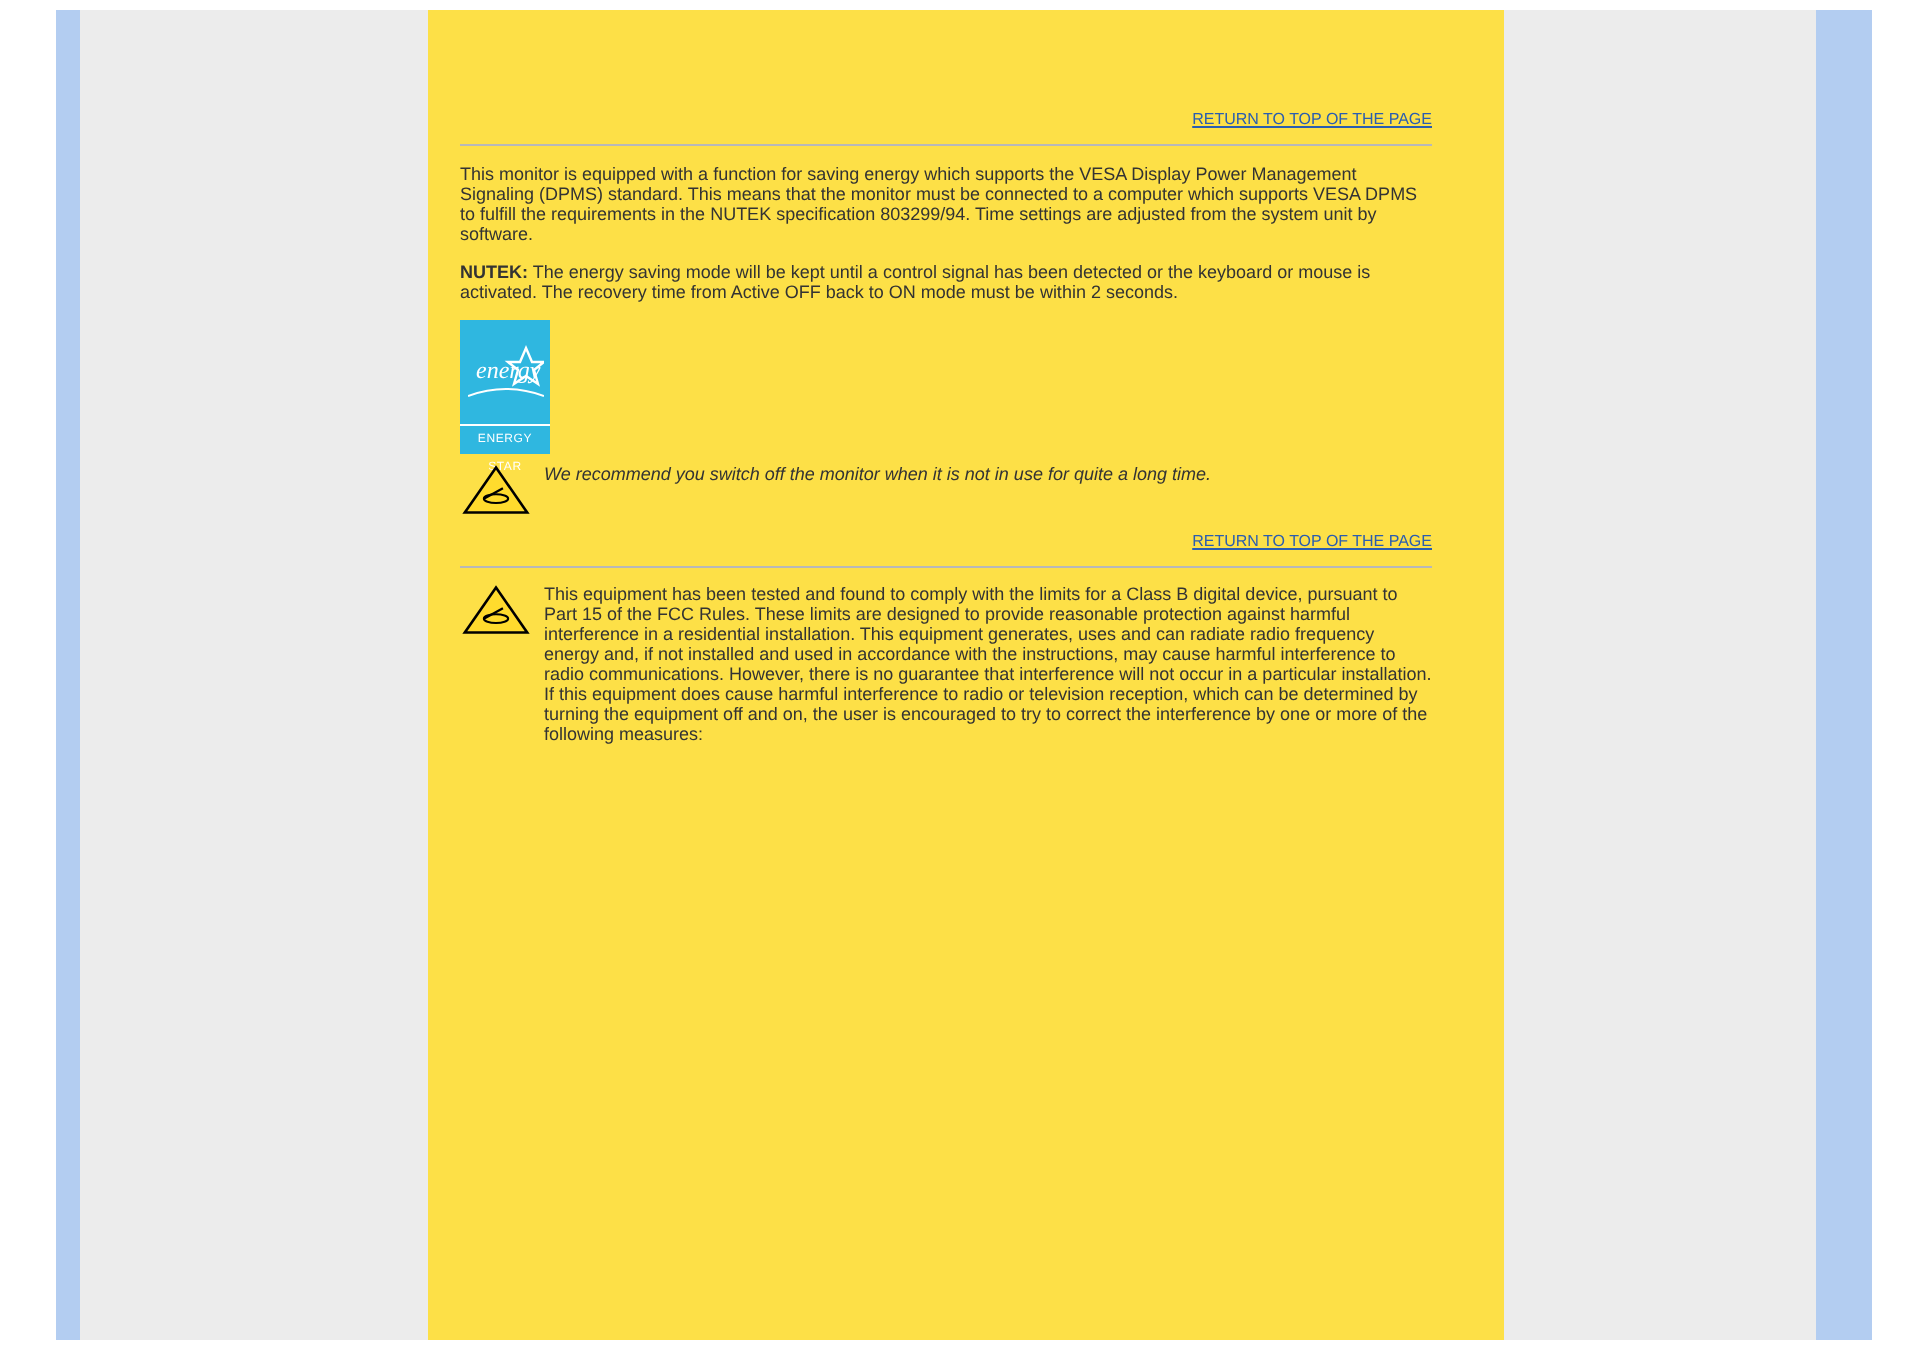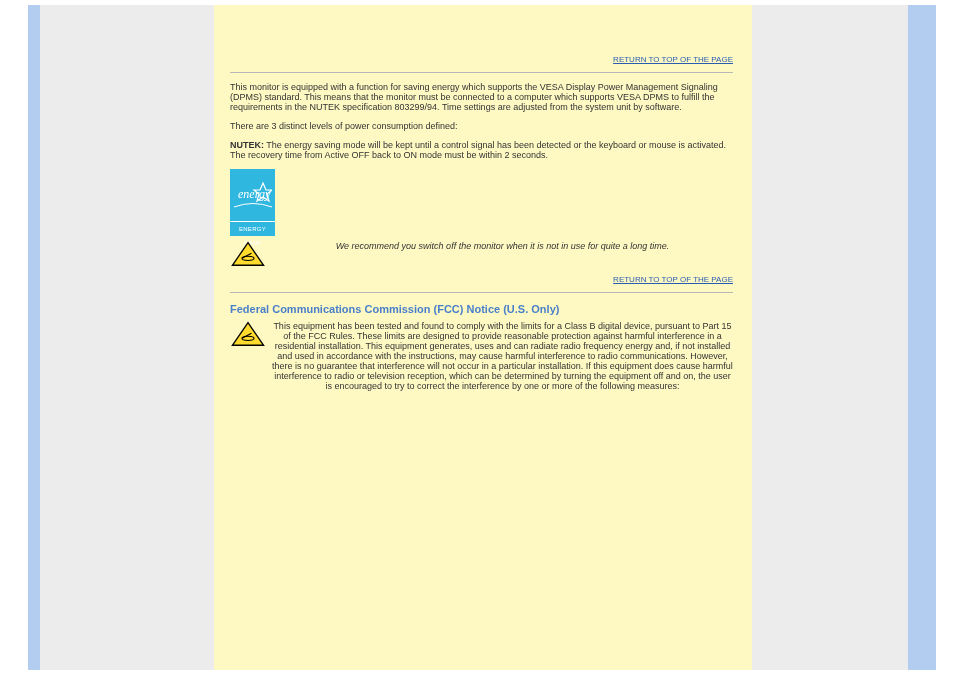--- a/index.html
+++ b/index.html
@@ -3,26 +3,26 @@
 <meta charset="utf-8">
 <style>
 html,body{margin:0;padding:0;font-family:Arial,Helvetica,sans-serif;font-size:9px;color:#333;background:#fff;}
 .page{width:954px;height:675px;position:relative;background:#fff;}
 .side-bar{position:absolute;top:5px;bottom:5px;background:#b3cdf1;}
 .side-bar.left{left:28px;width:12px;}
 .side-bar.right{right:18px;width:28px;}
 .gray{position:absolute;top:5px;bottom:5px;background:#ececec;}
 .gray.left{left:40px;width:174px;}
 .gray.right{right:46px;width:156px;}
-.content{position:absolute;top:5px;bottom:5px;left:214px;right:202px;background:#fef9c3;padding:10px 19px 10px 16px;box-sizing:border-box;}
+.content{position:absolute;top:5px;bottom:5px;left:214px;right:202px;background:#fde047;padding:10px 36px 10px 16px;box-sizing:border-box;}
 .h-sep{border:none;border-top:1px solid #b8b8b8;margin:8px 0;}
 .section-title{font-weight:bold;font-size:11px;color:#4a80c9;margin:10px 0 6px;}
 .note-row{display:flex;align-items:flex-start;margin:6px 0;}
 .note-row .icon-wrap{width:42px;flex:0 0 42px;}
-.note-row .note-text{flex:1;text-align:center;}
+.note-row .note-text{flex:1;}
 .rtt{color:#2a5db0;text-decoration:underline;font-size:8px;display:block;text-align:right;margin:6px 0 2px;}
 .energy-star{width:45px;height:66px;}
 .es-top{width:45px;height:52px;background:#2fb7e0;display:flex;align-items:center;justify-content:center;}
 .es-bot{width:45px;height:14px;background:#2fb7e0;color:#fff;font-size:6px;text-align:center;line-height:14px;letter-spacing:0.3px;border-top:1px solid #fff;}
 .tri-icon{width:36px;height:26px;}
 .tri-icon polygon{stroke:#000;stroke-width:1.5;fill:#ffdb2d;}
 .checknote{font-style:italic;}
 .top-pad{height:34px;}
 </style>
 </head>
@@ -34,21 +34,20 @@
   <div class="gray right"></div>
   <div class="side-bar right"></div>
 
   <div class="content">
     <div class="top-pad"></div>
 
     <a class="rtt" href="#">RETURN TO TOP OF THE PAGE</a>
     <hr class="h-sep">
 
     <p>This monitor is equipped with a function for saving energy which supports the VESA Display Power Management Signaling (DPMS) standard. This means that the monitor must be connected to a computer which supports VESA DPMS to fulfill the requirements in the NUTEK specification 803299/94. Time settings are adjusted from the system unit by software.</p>
-    <p>There are 3 distinct levels of power consumption defined:</p>
 
     <p>
       <strong>NUTEK:</strong>
       <span>The energy saving mode will be kept until a control signal has been detected or the keyboard or mouse is activated. The recovery time from Active OFF back to ON mode must be within 2 seconds.</span>
     </p>
 
 
     <div class="energy-star">
       <div class="es-top">
         <svg width="38" height="30" viewBox="0 0 38 30">
@@ -67,21 +66,20 @@
           <ellipse cx="20" cy="20" rx="7" ry="2.5" fill="none" stroke="#000" stroke-width="1.2"></ellipse>
           <line x1="13" y1="20" x2="24" y2="14" stroke="#000" stroke-width="1.3"></line>
         </svg>
       </div>
       <div class="note-text checknote">We recommend you switch off the monitor when it is not in use for quite a long time.</div>
     </div>
 
     <a class="rtt" href="#">RETURN TO TOP OF THE PAGE</a>
     <hr class="h-sep">
 
-    <div class="section-title">Federal Communications Commission (FCC) Notice (U.S. Only)</div>
 
     <div class="note-row">
       <div class="icon-wrap">
         <svg class="tri-icon" viewBox="0 0 40 30">
           <polygon points="20,2 38,28 2,28"></polygon>
           <ellipse cx="20" cy="20" rx="7" ry="2.5" fill="none" stroke="#000" stroke-width="1.2"></ellipse>
           <line x1="13" y1="20" x2="24" y2="14" stroke="#000" stroke-width="1.3"></line>
         </svg>
       </div>
       <div class="note-text">This equipment has been tested and found to comply with the limits for a Class B digital device, pursuant to Part 15 of the FCC Rules. These limits are designed to provide reasonable protection against harmful interference in a residential installation. This equipment generates, uses and can radiate radio frequency energy and, if not installed and used in accordance with the instructions, may cause harmful interference to radio communications. However, there is no guarantee that interference will not occur in a particular installation. If this equipment does cause harmful interference to radio or television reception, which can be determined by turning the equipment off and on, the user is encouraged to try to correct the interference by one or more of the following measures:</div>

